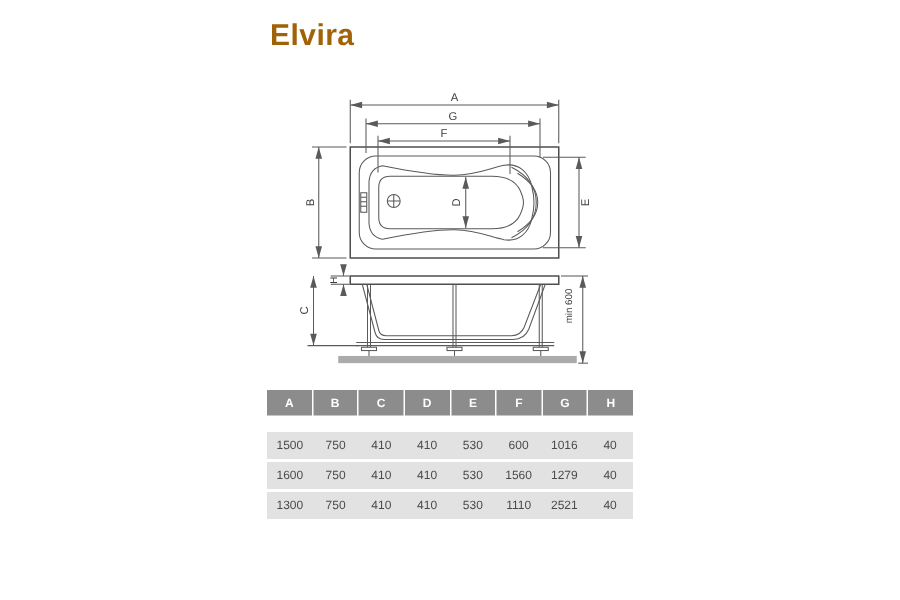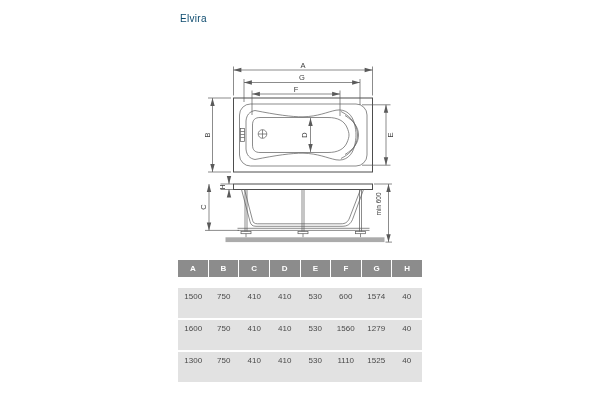--- a/index.html
+++ b/index.html
@@ -3,41 +3,41 @@
 <meta charset="utf-8">
 <style>
   html,body{margin:0;padding:0;}
   body{
     width:600px;height:400px;background:#ffffff;overflow:hidden;
     font-family:"Liberation Sans", sans-serif;
   }
   .canvas{position:relative;width:600px;height:400px;background:#fff;}
   .title{
     position:absolute;left:180px;top:13px;
-    font-size:10px;font-weight:400;color:#0c4a6e;letter-spacing:.3px;
+    font-size:20px;font-weight:700;color:#a16207;letter-spacing:.3px;
   }
   svg{position:absolute;left:0;top:0;}
   svg .ln{stroke:#4d4d4d;stroke-width:1;fill:none;}
   svg .thin{stroke:#5a5a5a;stroke-width:.7;fill:none;}
   svg .dim{stroke:#5a5a5a;stroke-width:.7;fill:none;}
   svg text{fill:#3d3d3d;font-family:"Liberation Sans",sans-serif;}
   svg .dimlab{font-size:7.5px;}
   svg .dimlab-s{font-size:6.5px;}
   .spec-table{position:absolute;left:178px;top:260px;width:244px;}
   .spec-head{
     display:grid;grid-template-columns:repeat(8,1fr);gap:1px;
   }
   .spec-head .hcell{
     background:#8c8c8c;color:#ffffff;height:17px;line-height:17px;
     text-align:center;font-size:8px;font-weight:bold;
   }
   .spec-rows{margin-top:11px;display:grid;row-gap:2px;}
   .spec-row{
     display:grid;grid-template-columns:repeat(8,1fr);
-    background:#e2e2e2;height:30px;
+    background:#e2e2e2;height:18px;
   }
   .spec-row .cell{
     color:#4a4a4a;font-size:8px;line-height:18px;text-align:center;
   }
 </style>
 </head>
 <body>
 
 <div class="canvas">
 
@@ -216,39 +216,39 @@
       <div class="hcell">H</div>
     </div>
     <div class="spec-rows">
       <div class="spec-row">
         <div class="cell">1500</div>
         <div class="cell">750</div>
         <div class="cell">410</div>
         <div class="cell">410</div>
         <div class="cell">530</div>
         <div class="cell">600</div>
-        <div class="cell">1574</div>
+        <div class="cell">1016</div>
         <div class="cell">40</div>
       </div>
       <div class="spec-row">
         <div class="cell">1600</div>
         <div class="cell">750</div>
         <div class="cell">410</div>
         <div class="cell">410</div>
         <div class="cell">530</div>
         <div class="cell">1560</div>
         <div class="cell">1279</div>
         <div class="cell">40</div>
       </div>
       <div class="spec-row">
         <div class="cell">1300</div>
         <div class="cell">750</div>
         <div class="cell">410</div>
         <div class="cell">410</div>
         <div class="cell">530</div>
         <div class="cell">1110</div>
-        <div class="cell">1525</div>
+        <div class="cell">2521</div>
         <div class="cell">40</div>
       </div>
     </div>
   </div>
 
 </div>
 
 </body></html>

